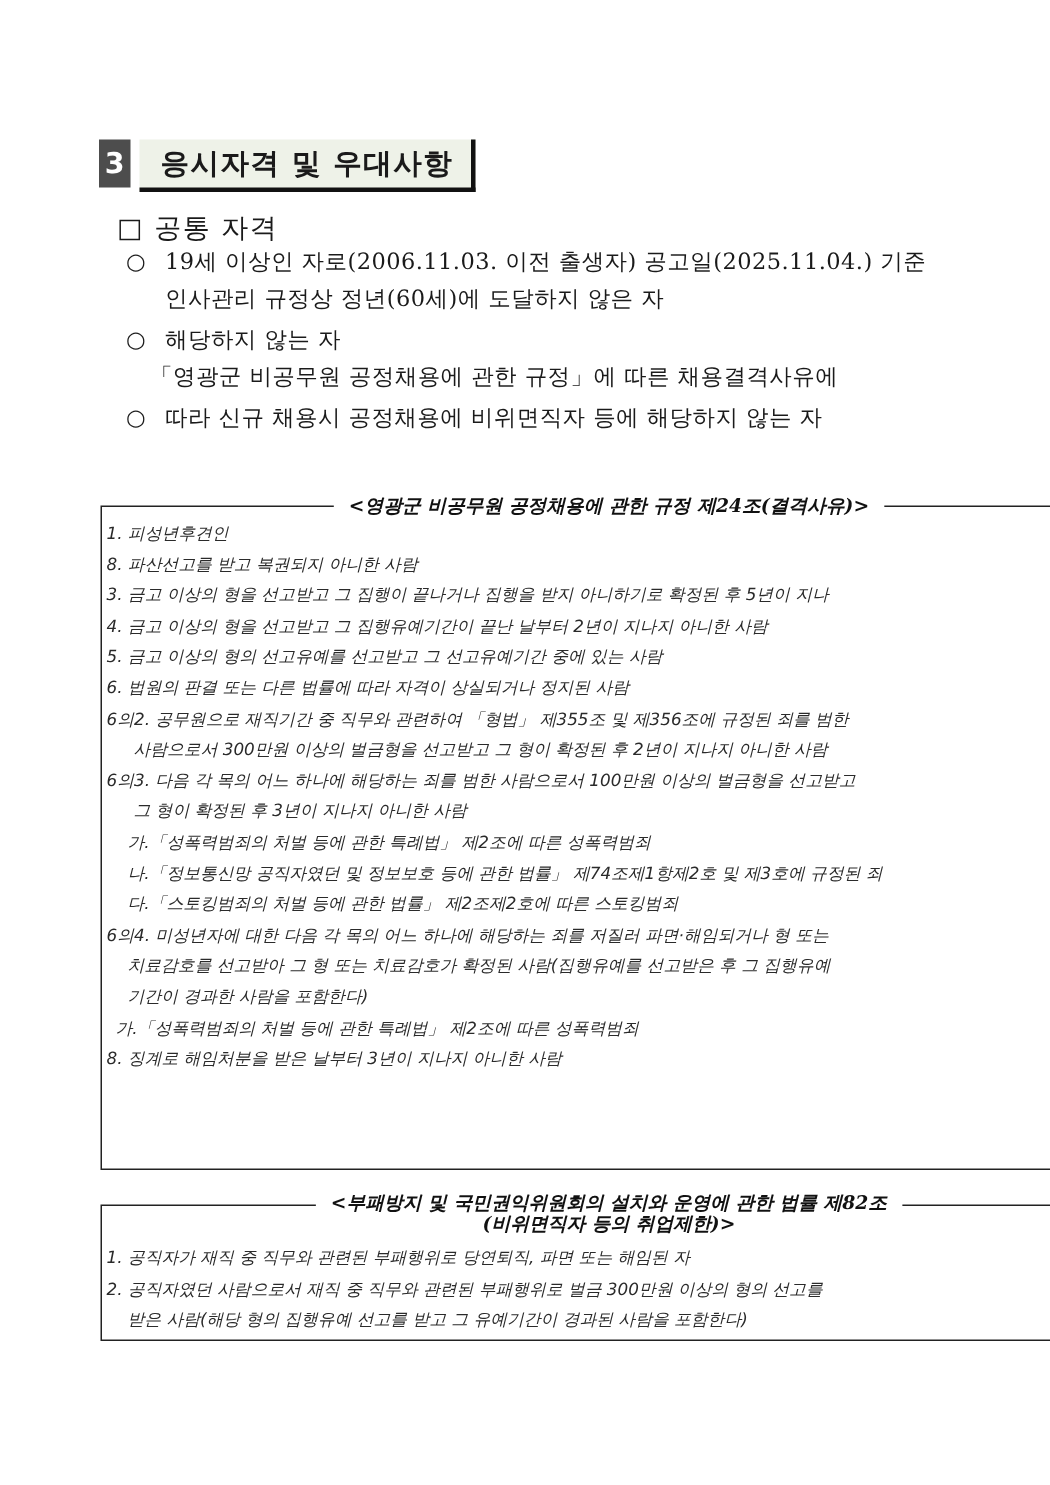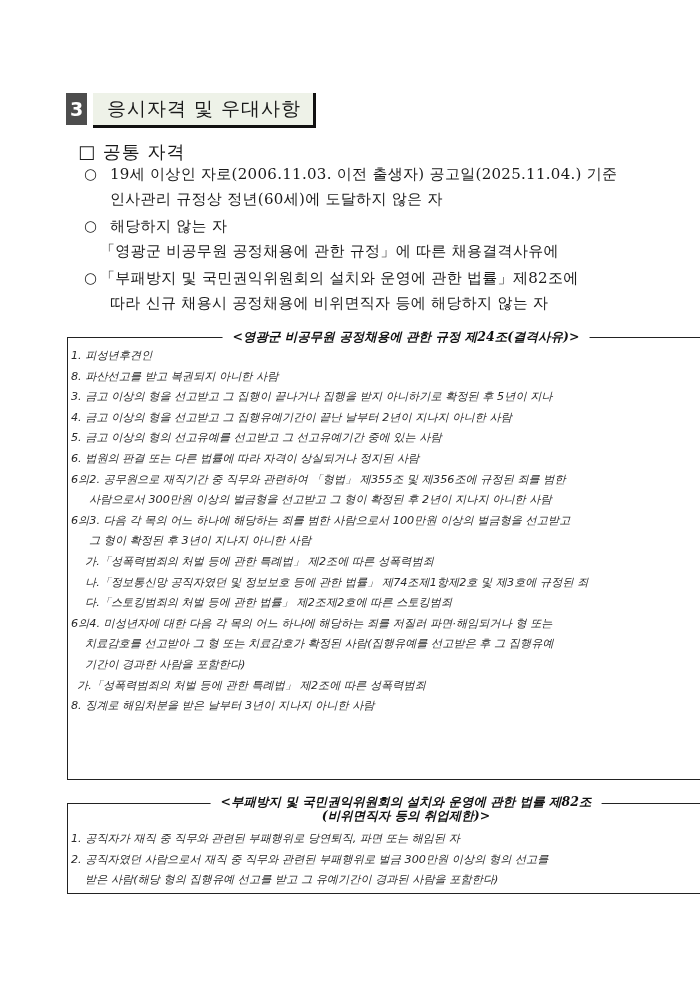--- a/index.html
+++ b/index.html
@@ -9,21 +9,21 @@
     }
     .heading { position: absolute; left: 66px; top: 93px; height: 32px; display: flex; align-items: stretch; }
     .heading .num {
       width: 21px; background: #4d4d4d; color: #ffffff;
       font-family: "DejaVu Sans", "Liberation Sans", sans-serif; font-weight: bold; font-size: 19px;
       display: flex; align-items: center; justify-content: center;
     }
     .heading .title-wrap { margin-left: 6px; position: relative; }
     .heading .title {
       height: 32px; background: #eef2e8; padding: 0 12px 0 14px;
-      font-family: "DejaVu Sans", "Liberation Sans", sans-serif; font-weight: normal; font-size: 19px; letter-spacing: 1px;
+      font-family: "DejaVu Sans", "Liberation Sans", sans-serif; font-weight: bold; font-size: 19px; letter-spacing: 1px;
       display: flex; align-items: center;
       border-right: 3px solid #111; border-bottom: 3px solid #111; box-sizing: border-box;
       height: 35px;
     }
     .sub { position: absolute; left: 78px; top: 140px; font-size: 18px; letter-spacing: 1px; }
     .bullet { position: absolute; left: 84px; width: 560px; font-size: 15px; line-height: 25px; letter-spacing: 0.3px; }
     .bullet .mk { position: absolute; left: 0; top: 0; }
     .bullet .txt { padding-left: 26px; text-align: justify; }
     .bullet .txt span { display: block; }
     .box {
@@ -68,21 +68,20 @@
   <span class="mk">○</span>
   <div class="txt" style="padding-left:16px;">
     <span style="padding-left:10px;">해당하지 않는 자</span>
     <span>「영광군 비공무원 공정채용에 관한 규정」에 따른 채용결격사유에</span>
   </div>
 </div>
 
 <div class="bullet" style="top:266px;">
   <span class="mk">○</span>
   <div class="txt" style="padding-left:16px;">
-    <span>「부패방지 및 국민권익위원회의 설치와 운영에 관한 법률」제82조에</span>
     <span style="padding-left:10px;">따라 신규 채용시 공정채용에 비위면직자 등에 해당하지 않는 자</span>
   </div>
 </div>
 
 <div class="box" style="top:337px; height:443px;">
   <div class="box-title" style="top:-8px;">&lt;영광군 비공무원 공정채용에 관한 규정 제24조(결격사유)&gt;</div>
   <div class="line">1. 피성년후견인</div>
   <div class="line">8. 파산선고를 받고 복권되지 아니한 사람</div>
   <div class="line">3. 금고 이상의 형을 선고받고 그 집행이 끝나거나 집행을 받지 아니하기로 확정된 후 5년이 지나</div>
   <div class="line">4. 금고 이상의 형을 선고받고 그 집행유예기간이 끝난 날부터 2년이 지나지 아니한 사람</div>

